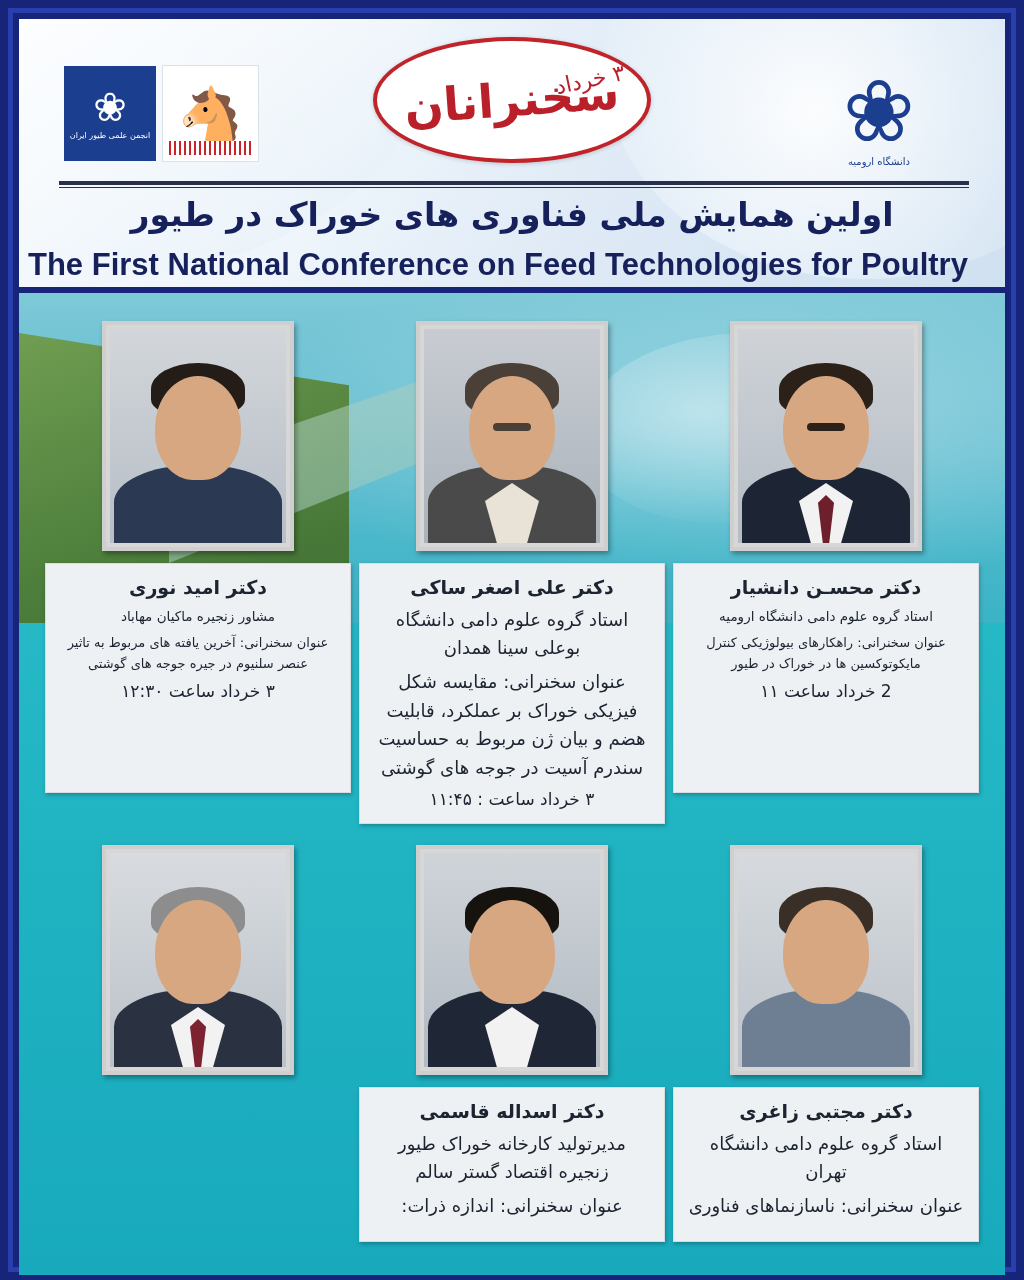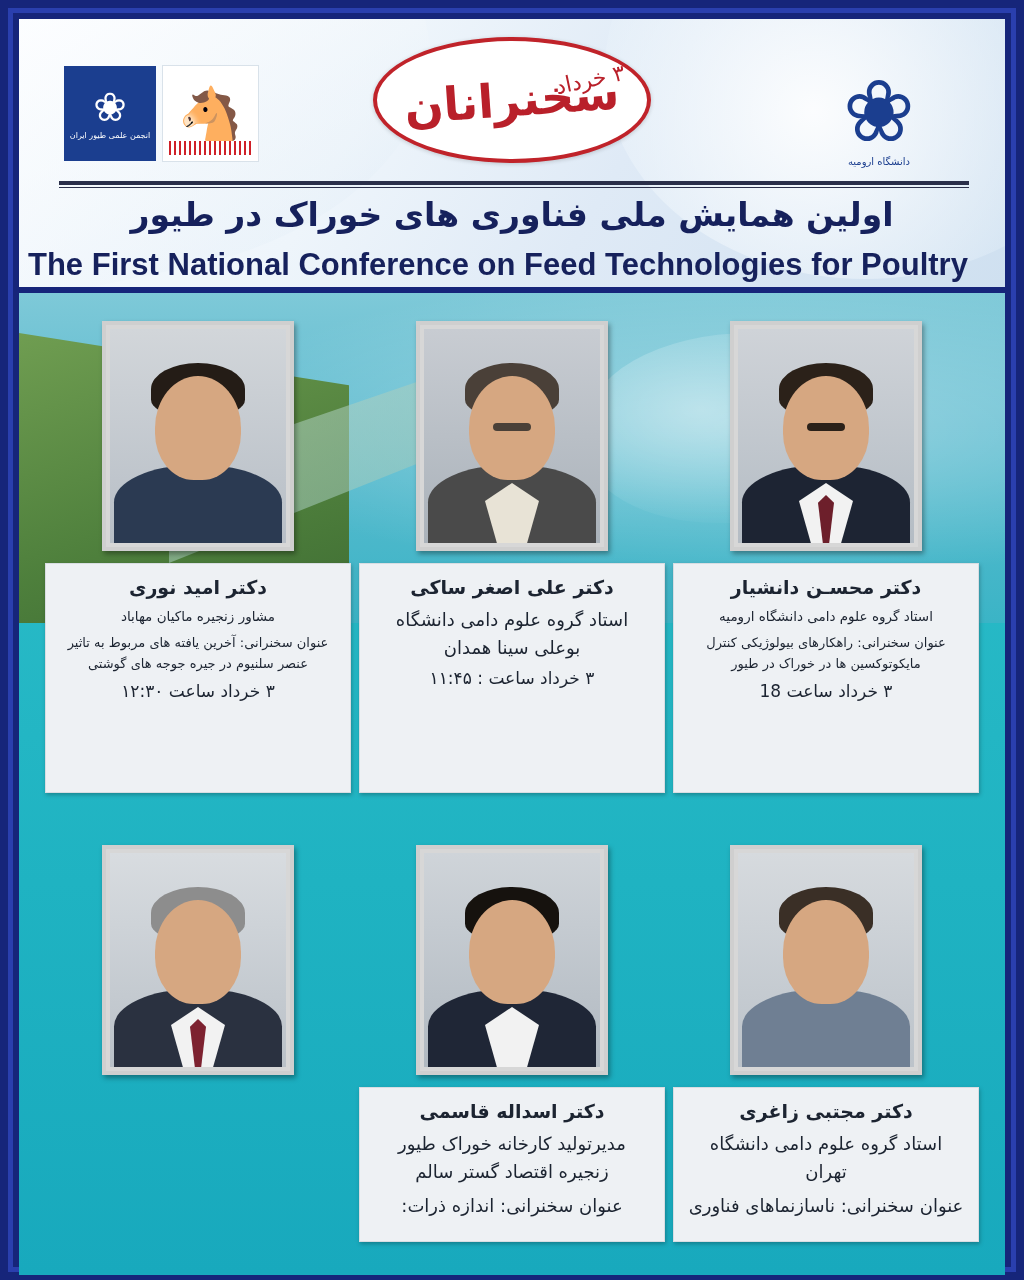--- a/index.html
+++ b/index.html
@@ -331,38 +331,39 @@
               <div class="tie" style="background:#6d1f2b"></div>
               <div class="hair"></div>
               <div class="head"></div>
               <div class="moustache"></div>
             </div>
           </div>
           <div class="info">
             <div class="name">دکتر محسـن دانشیار</div>
             <div class="affil">استاد گروه علوم دامی دانشگاه ارومیه</div>
             <div class="talk">عنوان سخنرانی: راهکارهای بیولوژیکی کنترل مایکوتوکسین ها در خوراک در طیور</div>
-            <div class="time">۳ خرداد ساعت 18</div>
+            <div class="time">2 خرداد ساعت ۱۱</div>
           </div>
         </div>
 
         <div class="card">
           <div class="photo-frame">
             <div class="photo">
               <div class="bg" style="background:linear-gradient(180deg,#c8ccd2,#aab2ba)"></div>
               <div class="body-sh" style="background:#4a4a4a"></div>
               <div class="shirt" style="background:#e8e3d6"></div>
               <div class="hair" style="background:#4a4038"></div>
               <div class="head"></div>
               <div class="moustache" style="background:#4a4038"></div>
             </div>
           </div>
           <div class="info small">
             <div class="name">دکتر علی اصغر ساکی</div>
             <div class="affil">استاد گروه علوم دامی دانشگاه بوعلی سینا همدان</div>
+            <div class="talk">عنوان سخنرانی: مقایسه شکل فیزیکی خوراک بر عملکرد، قابلیت هضم و بیان ژن مربوط به حساسیت سندرم آسیت در جوجه های گوشتی</div>
             <div class="time">۳ خرداد ساعت : ۱۱:۴۵</div>
           </div>
         </div>
 
         <div class="card">
           <div class="photo-frame">
             <div class="photo">
               <div class="bg" style="background:linear-gradient(180deg,#d2d6da,#b7bec6)"></div>
               <div class="body-sh" style="background:#2b3a52"></div>
               <div class="hair" style="background:#241c16"></div>

